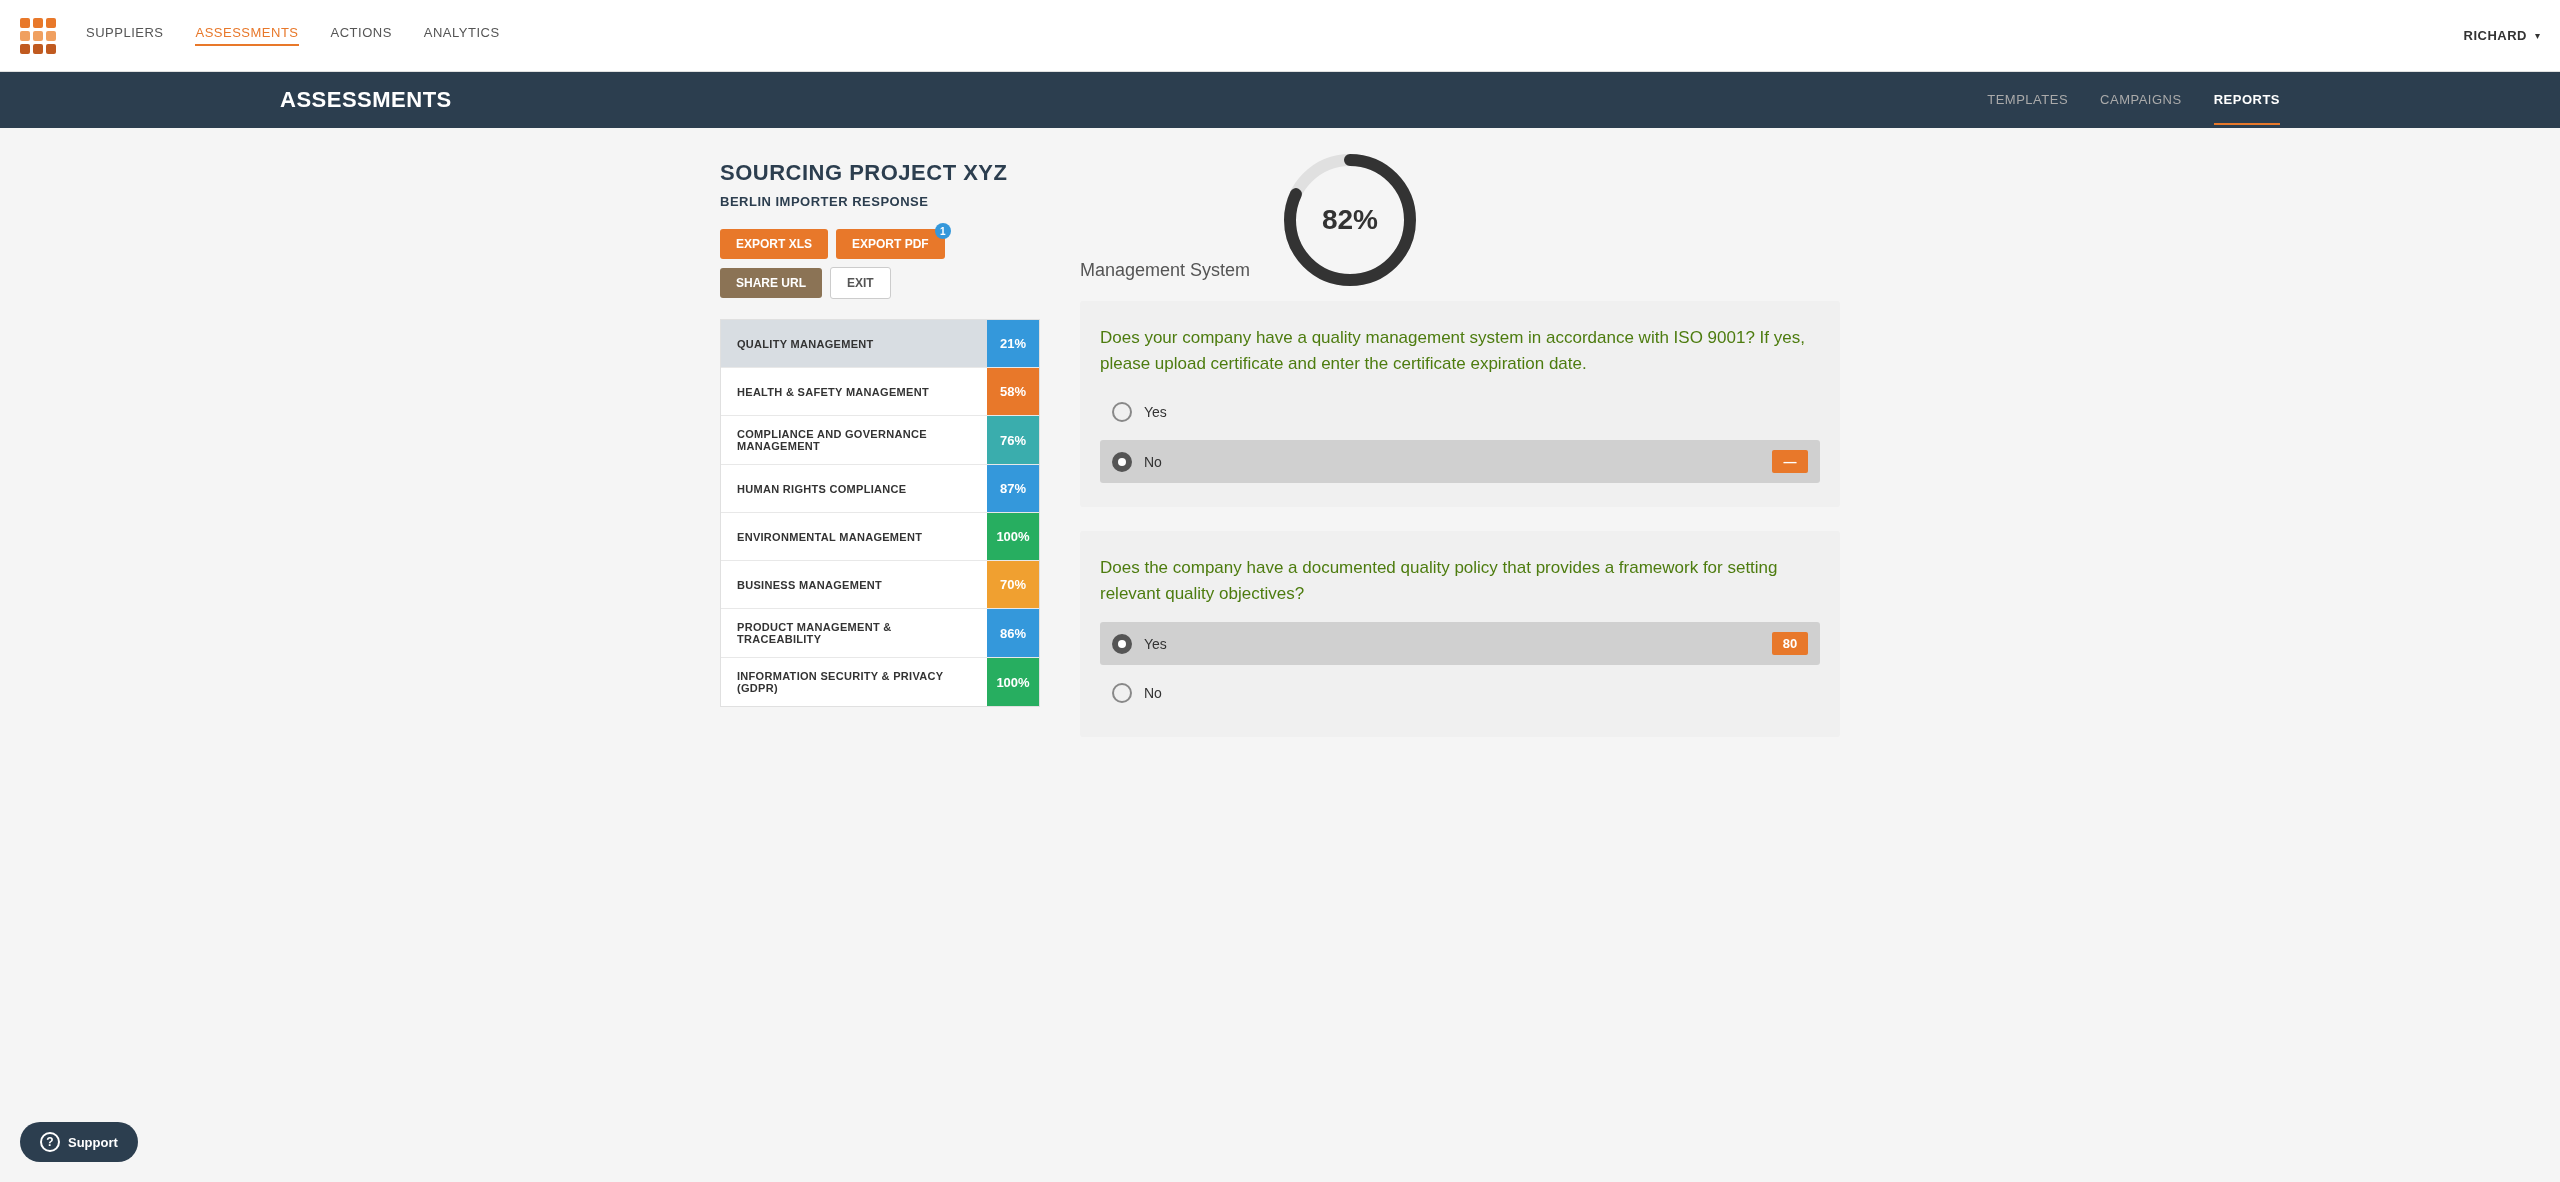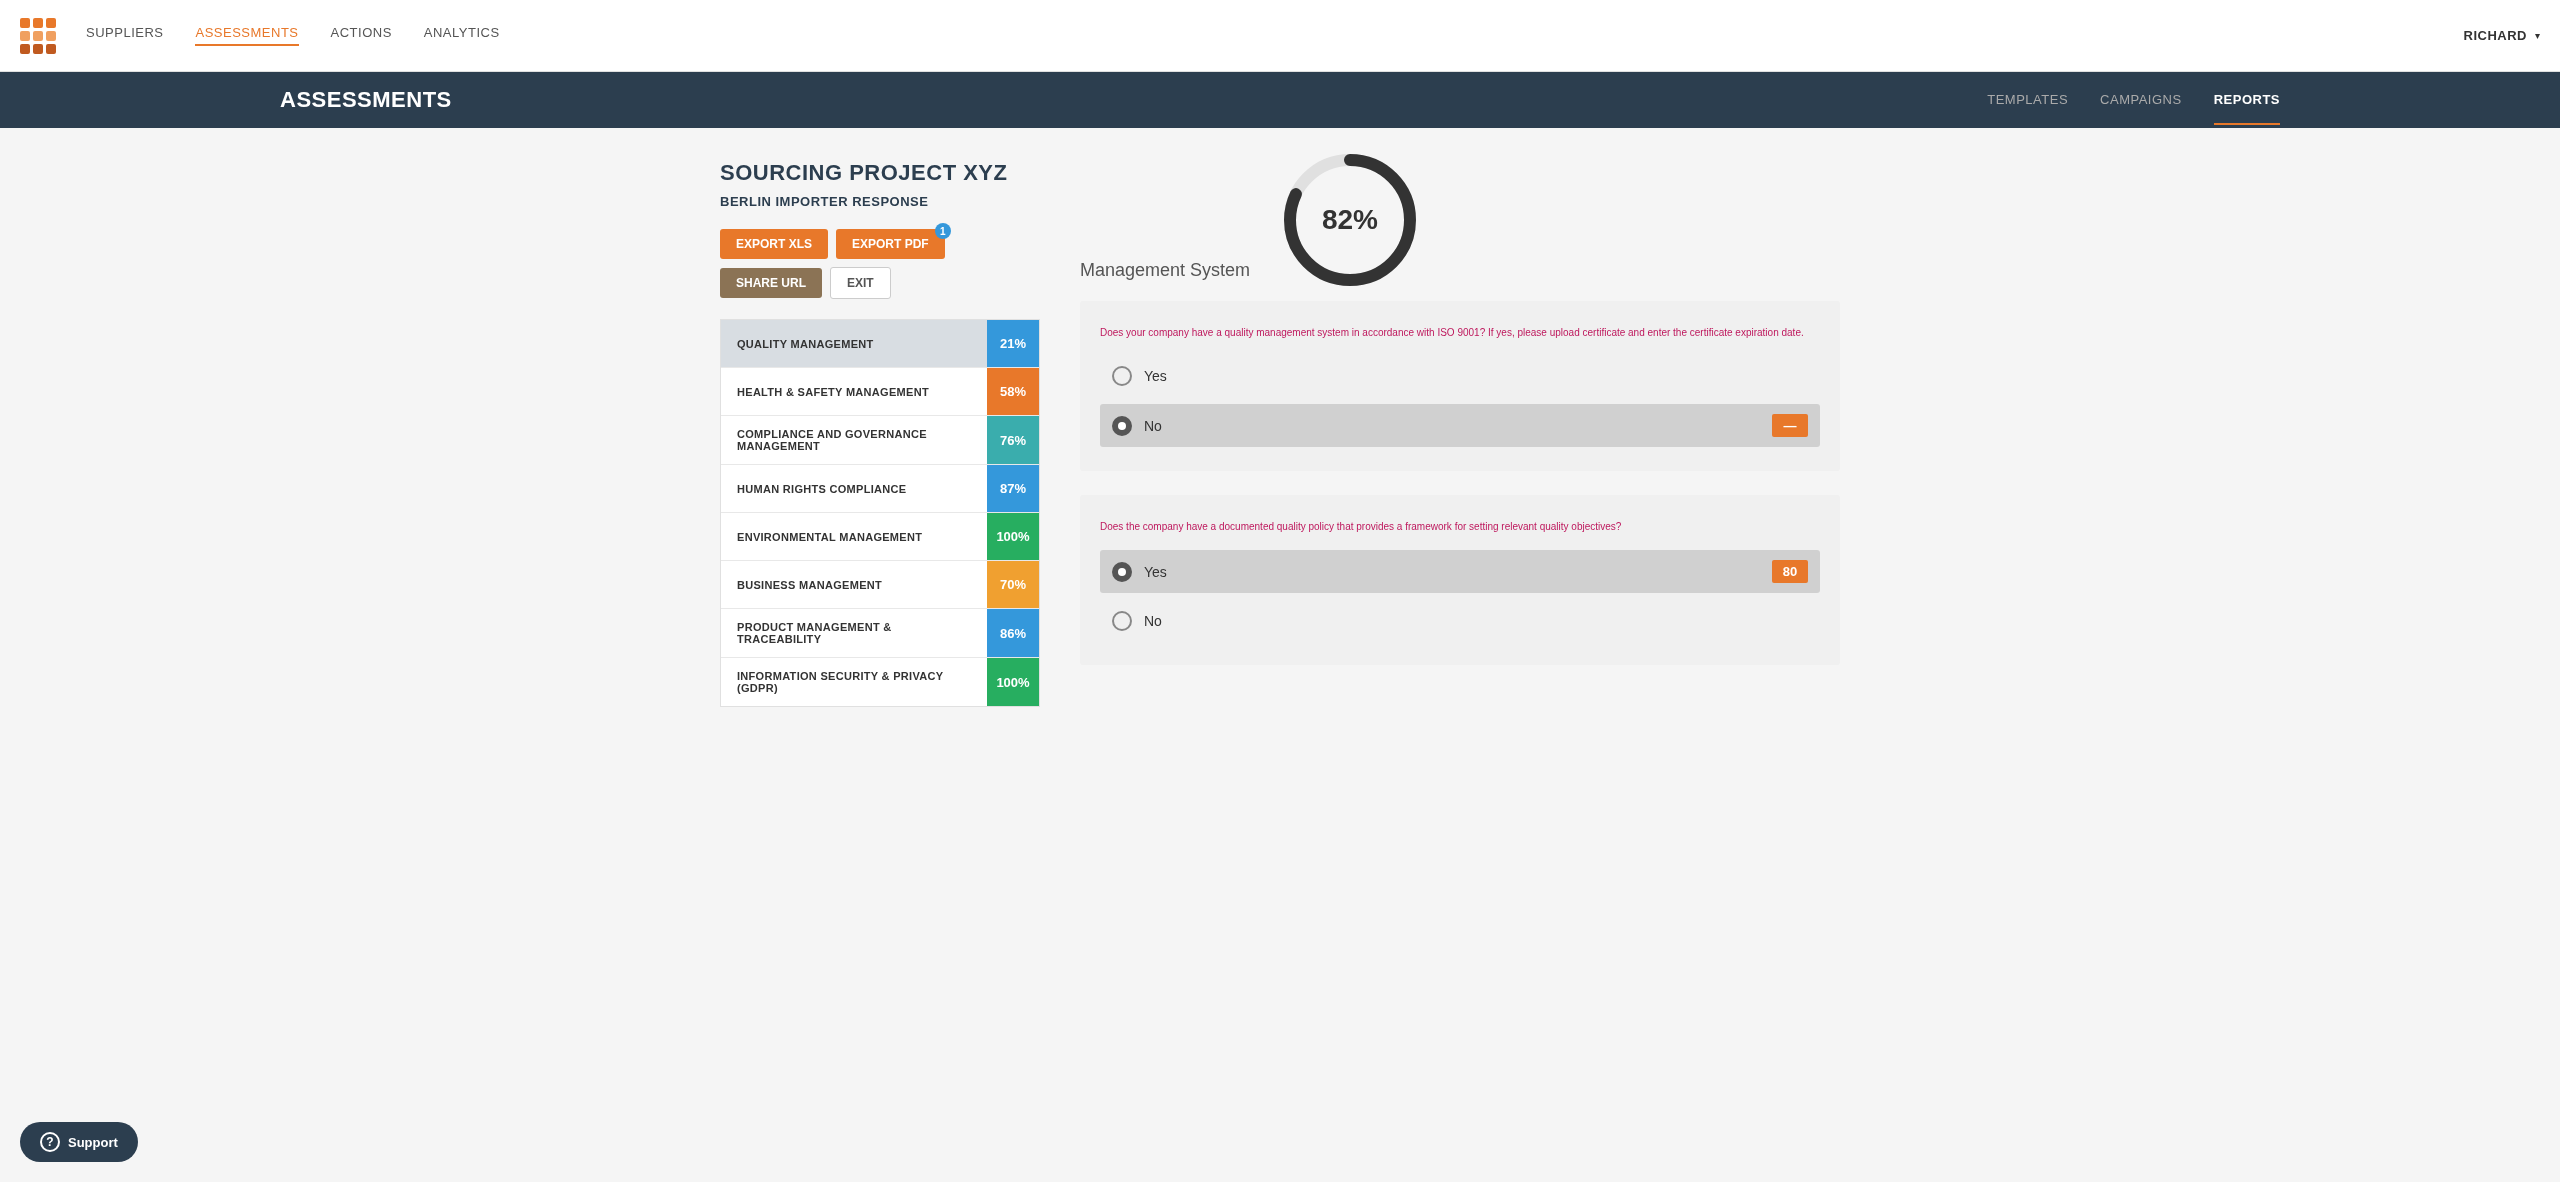--- a/index.html
+++ b/index.html
@@ -239,22 +239,22 @@
       margin-bottom: 20px;
     }
 
     .question-block {
       background: #f0f0f0;
       border-radius: 3px;
       padding: 24px 20px 16px;
       margin-bottom: 24px;
     }
     .question-text {
-      font-size: 10px;
-      color: #be185d;
+      font-size: 17px;
+      color: #4d7c0f;
       margin-bottom: 16px;
       line-height: 1.5;
     }
     .answer-option {
       display: flex;
       align-items: center;
       padding: 10px 12px;
       margin-bottom: 8px;
       border-radius: 3px;
       cursor: pointer;

